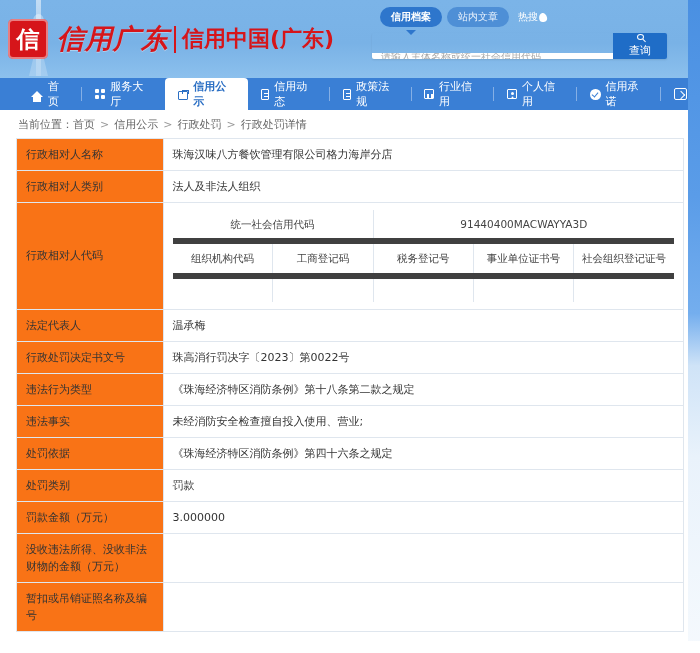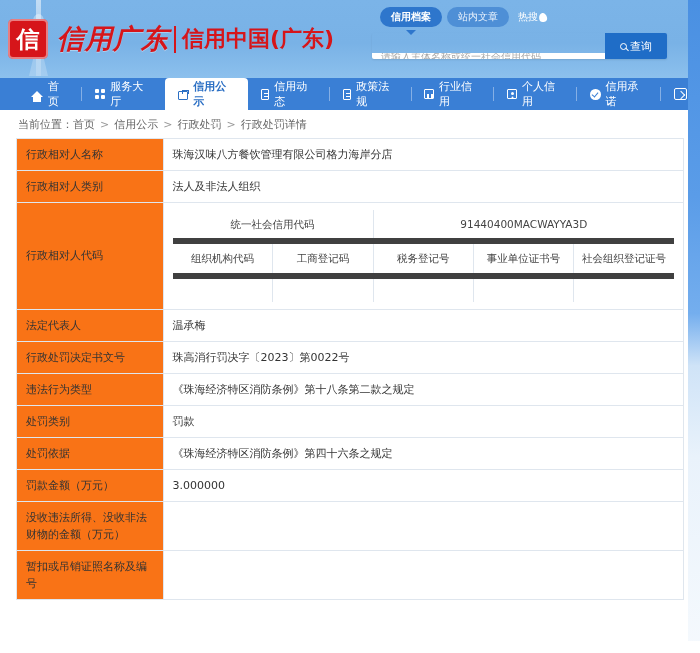--- a/index.html
+++ b/index.html
@@ -149,31 +149,32 @@
     outline: none;
     background: #ffffff;
     font-size: 10px;
     padding: 0 9px;
     color: #333;
     font-family: "DejaVu Sans", sans-serif;
     margin-top: 20px;
   }
   .search-input::placeholder { color: #a8a8a8; }
   .search-btn {
-    width: 62px;
+    width: 54px;
     background: #1f6dc7;
     color: #fff;
     border: none;
     font-size: 11px;
     display: flex;
     align-items: center;
     justify-content: center;
     gap: 3px;
     cursor: pointer;
     font-family: "DejaVu Sans", sans-serif;
+    flex-direction: column;
   }
   .mag {
     width: 7px; height: 7px;
     border: 1.4px solid #fff;
     border-radius: 50%;
     position: relative;
     display: inline-block;
   }
   .mag:after {
     content: "";
@@ -502,26 +503,30 @@
     </tr>
     <tr>
       <td class="label">行政处罚决定书文号</td>
       <td class="value">珠高消行罚决字〔2023〕第0022号</td>
     </tr>
     <tr>
       <td class="label">违法行为类型</td>
       <td class="value">《珠海经济特区消防条例》第十八条第二款之规定</td>
     </tr>
     <tr>
+      <td class="label">违法事实</td>
+      <td class="value">未经消防安全检查擅自投入使用、营业;</td>
+    </tr>
+    <tr>
+      <td class="label">处罚依据</td>
+      <td class="value">《珠海经济特区消防条例》第四十六条之规定</td>
+    </tr>
+    <tr>
       <td class="label">处罚类别</td>
       <td class="value">罚款</td>
-    </tr>
-    <tr>
-      <td class="label">处罚依据</td>
-      <td class="value">《珠海经济特区消防条例》第四十六条之规定</td>
     </tr>
     <tr>
       <td class="label">罚款金额（万元）</td>
       <td class="value">3.000000</td>
     </tr>
     <tr>
       <td class="label">没收违法所得、没收非法财物的金额（万元）</td>
       <td class="value"></td>
     </tr>
     <tr>

